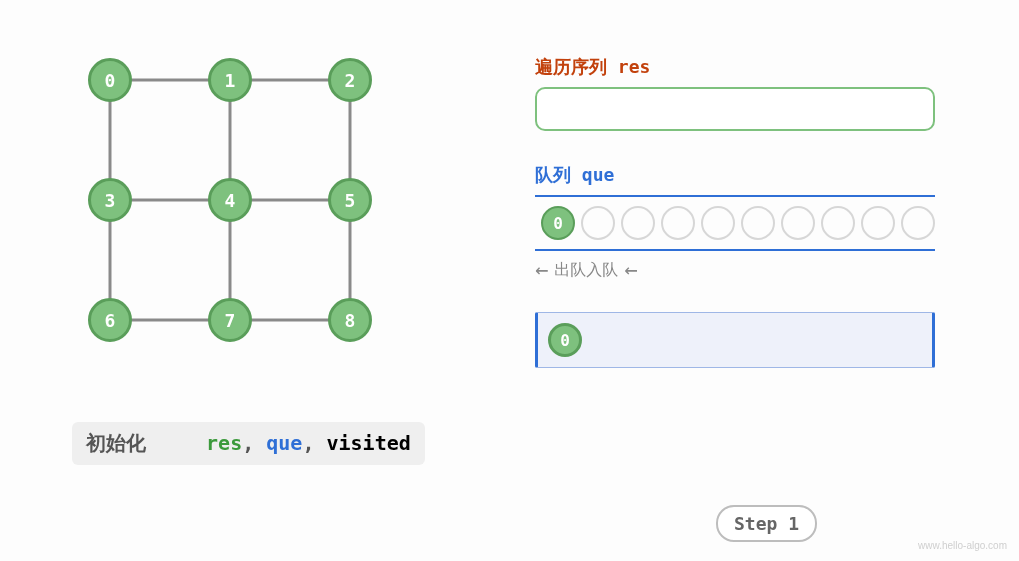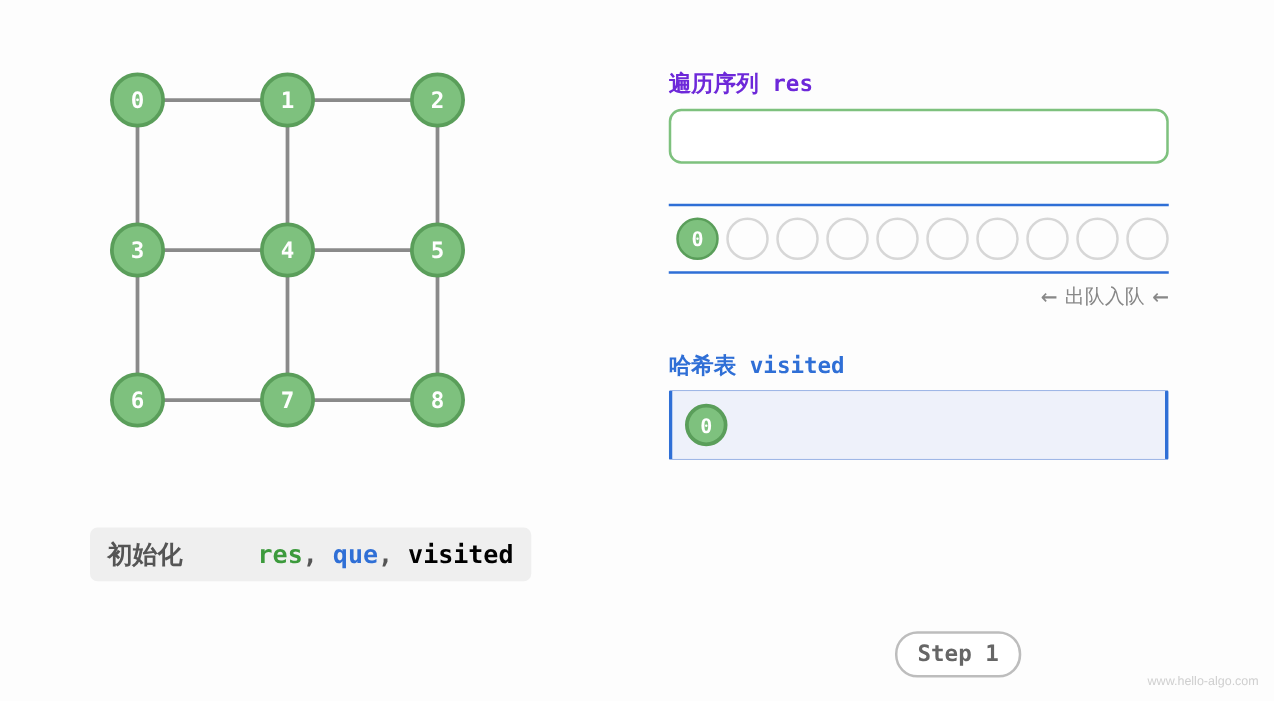--- a/index.html
+++ b/index.html
@@ -59,21 +59,21 @@
   }
   .caption .cap-pre { color:#555;text-align:center; }
   .caption .cap-res { color:#3c9a3c;margin-left:48px; }
   .caption .cap-que { color:#2f6fd6; }
   .caption .cap-vis { color:#000000;text-align:right; }
   .caption .cap-sep { color:#555; font-weight:700; }
 
   
   .right { position:absolute; left:535px; top:55px; width:420px; }
   .sec-title { font-size:18px; font-weight:700; margin-bottom:8px; }
-  .t-green { color:#6d28d9; }
+  .t-green { color:#c2410c; }
   .t-blue  { color:#2f6fd6; }
 
   .res-box {
     width:400px; height:44px;
     border:2px solid #7ec17e;
     border-radius:10px;
     background:#fff;
   }
 
   .queue-wrap { margin-top:32px; }
@@ -92,21 +92,21 @@
     flex:0 0 34px;
   }
   .qslot.filled {
     background:#7ec17e;
     border-color:#5a9e5a;
     color:#fff; font-weight:700; font-size:16px;
     display:flex; align-items:center; justify-content:center;
   }
   .arrows {
     width:400px;
-    display:flex; justify-content:flex-end;
+    display:flex; justify-content:flex-start;
     margin-top:6px;
     color:#888; font-size:16px;
   }
   .arrow-l::before { content:"←"; margin-right:6px; font-size:22px; vertical-align:-2px; }
   .arrow-r::after  { content:"←"; margin-left:6px;  font-size:22px; vertical-align:-2px; }
 
   .visited-wrap { margin-top:30px; }
   .visited-box {
     width:400px; min-height:56px;
     border:1px solid #9fb7e6;
@@ -186,40 +186,40 @@
     <span> </span>
     <span class="cap-vis">visited</span>
   </div>
 
   <div class="right">
 
     <div class="sec-title t-green">遍历序列 res</div>
     <div class="res-box"></div>
 
     <div class="queue-wrap">
+      <div class="sec-title t-blue">队列 que</div>
       <div class="queue-rail" id="queue-rail">
           <div class="qslot filled">0</div>
           <div class="qslot"></div>
           <div class="qslot"></div>
           <div class="qslot"></div>
           <div class="qslot"></div>
           <div class="qslot"></div>
           <div class="qslot"></div>
           <div class="qslot"></div>
           <div class="qslot"></div>
           <div class="qslot"></div>
         </div>
       <div class="arrows">
         <span class="arrow-l">出队</span>
         <span class="arrow-r">入队</span>
       </div>
     </div>
 
     <div class="visited-wrap">
-      <div class="sec-title t-blue">哈希表 visited</div>
       <div class="visited-box" id="visited-box">
           <div class="vchip">0</div>
         </div>
     </div>
   </div>
 
   <button class="step-btn">Step 1</button>
 
   <div class="watermark">www.hello-algo.com</div>
 </div>

